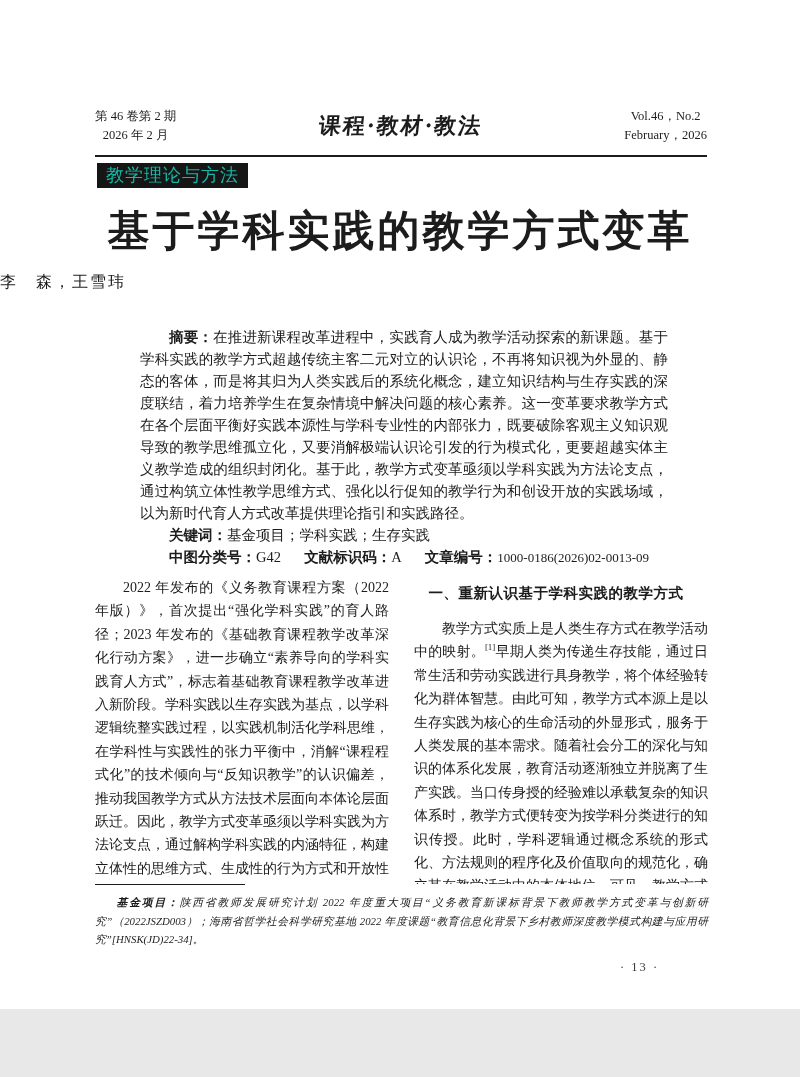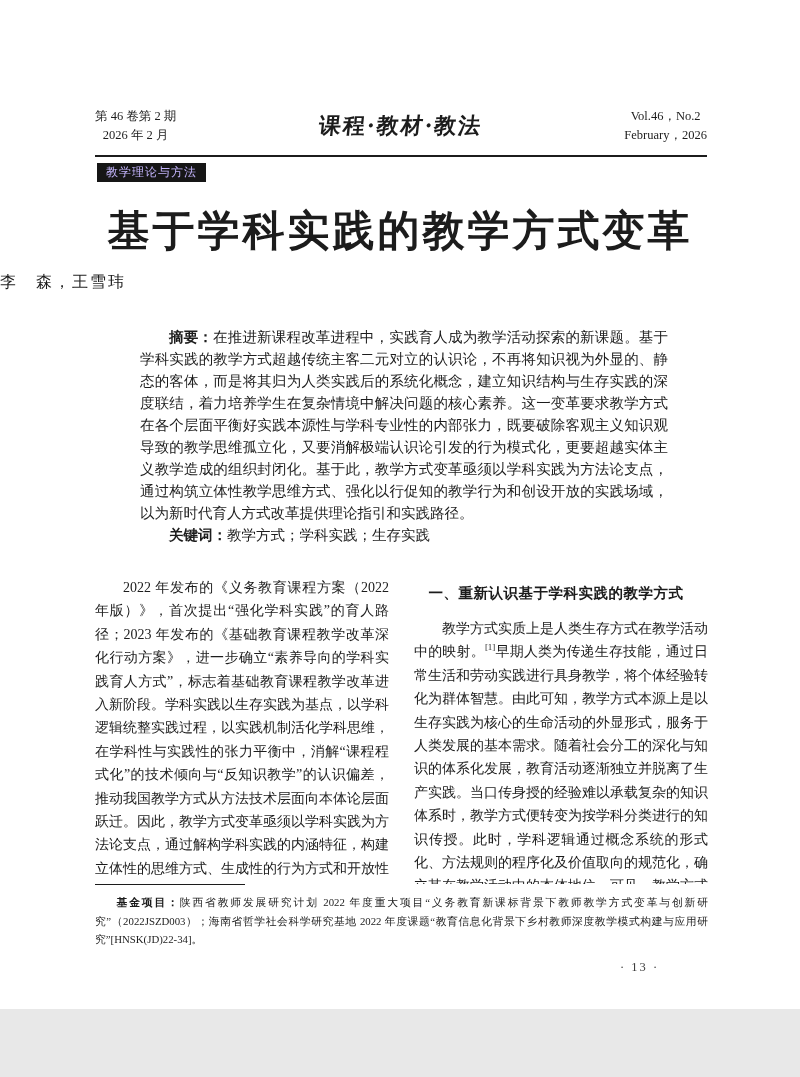--- a/index.html
+++ b/index.html
@@ -31,23 +31,23 @@
     font-family:"DejaVu Serif","Liberation Serif",serif;
   }
   .jtitle-en {
     font-size:10.5px; letter-spacing:0.4px; margin-top:3px;
     font-family:"Liberation Serif",serif;
   }
 
   
   .badge {
     position:absolute; top:163px; left:97px;
-    background:#161616; color:#c4b5fd;
+    background:#161616; color:#14b8a6;
     font-family:"Liberation Sans","DejaVu Sans",sans-serif;
-    font-size:12px; line-height:1;
+    font-size:18px; line-height:1;
     padding:3px 9px 4px 9px;
     letter-spacing:1px;
   }
 
   
   .atitle {
     position:absolute; top:203px; left:0; width:100%;
     text-align:center;
     font-size:42px; font-weight:bold; letter-spacing:3px;
   }
@@ -82,21 +82,21 @@
     margin:6px 0 13px 0; line-height:22px;
   }
   sup.ref { font-size:9px; vertical-align:super; line-height:0; }
 
   
   .footnote {
     position:absolute; top:884px; left:95px; width:613px;
   }
   .footnote .rule { width:150px; border-top:1.2px solid #1c1c1c; margin-bottom:8px; }
   .footnote p {
-    font-size:10.8px; line-height:18.5px; text-align:justify; text-indent:2em;
+    font-size:10.8px; line-height:18.5px; text-align:justify; text-indent:2em;font-style:italic;
   }
   .footnote .lbl { font-weight:bold; }
 
   
   .pageno {
     position:absolute; top:960px; left:620px; width:90px;
     text-align:left; font-size:12.5px; color:#3a3a3a; letter-spacing:2px;
   }
 </style>
 </head>
@@ -118,21 +118,24 @@
     </div>
   </div>
 
   <div class="badge">教学理论与方法</div>
 
   <h1 class="atitle">基于学科实践的教学方式变革</h1>
   <div class="authors">李　森，王雪玮</div>
 
   <div class="abstract-block">
     <p><span class="lbl">摘要：</span><span>在推进新课程改革进程中，实践育人成为教学活动探索的新课题。基于学科实践的教学方式超越传统主客二元对立的认识论，不再将知识视为外显的、静态的客体，而是将其归为人类实践后的系统化概念，建立知识结构与生存实践的深度联结，着力培养学生在复杂情境中解决问题的核心素养。这一变革要求教学方式在各个层面平衡好实践本源性与学科专业性的内部张力，既要破除客观主义知识观导致的教学思维孤立化，又要消解极端认识论引发的行为模式化，更要超越实体主义教学造成的组织封闭化。基于此，教学方式变革亟须以学科实践为方法论支点，通过构筑立体性教学思维方式、强化以行促知的教学行为和创设开放的实践场域，以为新时代育人方式改革提供理论指引和实践路径。</span></p>
-    <p class="meta-line"><span class="lbl">关键词：</span><span>教学方式；学科实践；生存实践</span></p>
+    <p class="meta-line"><span class="lbl">关键词：</span><span>基金项目；学科实践；生存实践</span></p>
+    <p class="meta-line">
+      <span class="seg"><span class="lbl">中图分类号：</span><span>G42</span></span><span class="seg"><span class="lbl">文献标识码：</span><span>A</span></span><span class="seg"><span class="lbl">文章编号：</span><span class="num">1000-0186(2026)02-0013-09</span></span>
+    </p>
   </div>
 
   <div class="columns">
     <div class="colm">
       <p>2022 年发布的《义务教育课程方案（2022年版）》，首次提出“强化学科实践”的育人路径；2023 年发布的《基础教育课程教学改革深化行动方案》，进一步确立“素养导向的学科实践育人方式”，标志着基础教育课程教学改革进入新阶段。学科实践以生存实践为基点，以学科逻辑统整实践过程，以实践机制活化学科思维，在学科性与实践性的张力平衡中，消解“课程程式化”的技术倾向与“反知识教学”的认识偏差，推动我国教学方式从方法技术层面向本体论层面跃迁。因此，教学方式变革亟须以学科实践为方法论支点，通过解构学科实践的内涵特征，构建立体性的思维方式、生成性的行为方式和开放性的组织方式，为新时代育人方式改革提供理论指引和实践路径。</p>
     </div>
     <div class="colm">
       <div class="sec-heading">一、重新认识基于学科实践的教学方式</div>
       <p><span>教学方式实质上是人类生存方式在教学活动中的映射。</span><sup class="ref">[1]</sup><span>早期人类为传递生存技能，通过日常生活和劳动实践进行具身教学，将个体经验转化为群体智慧。由此可知，教学方式本源上是以生存实践为核心的生命活动的外显形式，服务于人类发展的基本需求。随着社会分工的深化与知识的体系化发展，教育活动逐渐独立并脱离了生产实践。当口传身授的经验难以承载复杂的知识体系时，教学方式便转变为按学科分类进行的知识传授。此时，学科逻辑通过概念系统的形式化、方法规则的程序化及价值取向的规范化，确立其在教学活动中的本体地位。可见，教学方式既显现生活世界的实践本源性，又衍生学科本体</span></p>
     </div>

